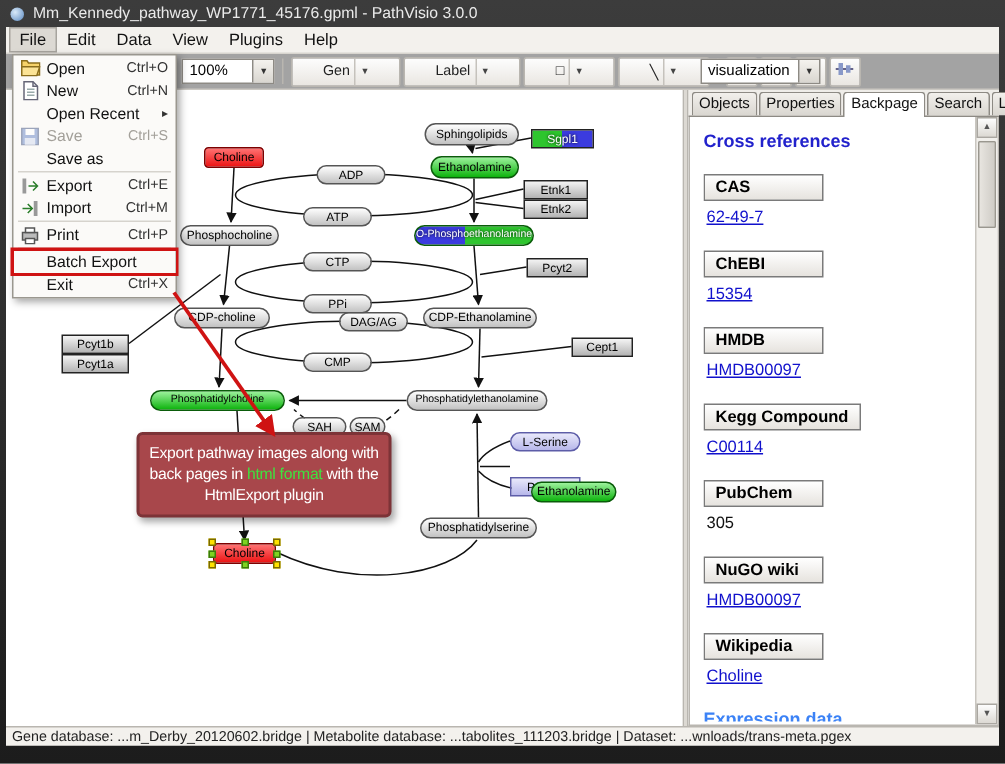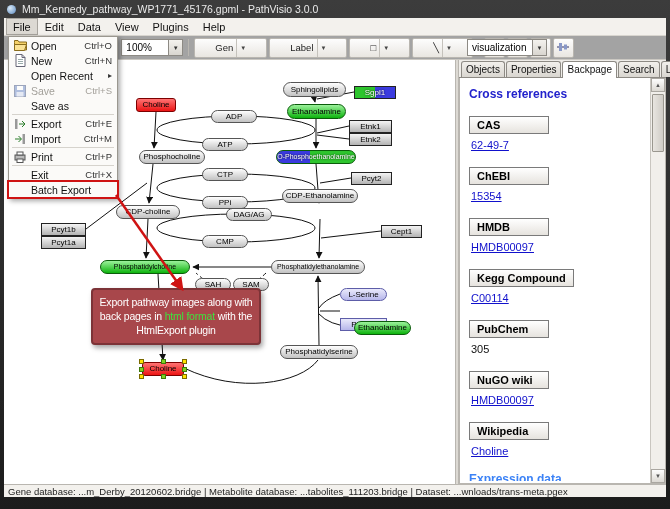--- a/index.html
+++ b/index.html
@@ -222,36 +222,36 @@
             </g>
           </svg>
         <div class="node n-met" style="left: 275px; top: 20px; width: 63px; height: 15px; line-height: 13px; font-size: 8px;">Sphingolipids</div>
             <div class="node n-split-gb" style="left: 346px; top: 24px; width: 42px; height: 13px; line-height: 11px; font-size: 8px;">Sgpl1</div>
             <div class="node n-red" style="left: 128px; top: 36px; width: 40px; height: 14px; line-height: 12px; font-size: 8px;">Choline</div>
             <div class="node n-green" style="left: 279px; top: 42px; width: 59px; height: 15px; line-height: 13px; font-size: 8px;">Ethanolamine</div>
             <div class="node n-met" style="left: 181px; top: 48px; width: 46px; height: 13px; line-height: 11px; font-size: 8px; margin-left: 22px;">ADP</div>
             <div class="node n-gene" style="left: 341px; top: 58px; width: 43px; height: 13px; line-height: 11px; font-size: 8px;">Etnk1</div>
             <div class="node n-gene" style="left: 341px; top: 71px; width: 43px; height: 13px; line-height: 11px; font-size: 8px;">Etnk2</div>
             <div class="node n-met" style="left: 194px; top: 76px; width: 46px; height: 13px; line-height: 11px; font-size: 8px;">ATP</div>
-            <div class="node n-met" style="left: 112px; top: 88px; width: 66px; height: 14px; line-height: 12px; font-size: 8px; margin-left: 19px;">Phosphocholine</div>
+            <div class="node n-met" style="left: 112px; top: 88px; width: 66px; height: 14px; line-height: 12px; font-size: 8px;">Phosphocholine</div>
             <div class="node n-split-bg" style="left: 268px; top: 88px; width: 80px; height: 14px; line-height: 12px; font-size: 7px;">O-Phosphoethanolamine</div>
             <div class="node n-met" style="left: 194px; top: 106px; width: 46px; height: 13px; line-height: 11px; font-size: 8px;">CTP</div>
             <div class="node n-gene" style="left: 343px; top: 110px; width: 41px; height: 13px; line-height: 11px; font-size: 8px;">Pcyt2</div>
             <div class="node n-met" style="left: 194px; top: 134px; width: 46px; height: 13px; line-height: 11px; font-size: 8px;">PPi</div>
             <div class="node n-met" style="left: 108px; top: 143px; width: 64px; height: 14px; line-height: 12px; font-size: 8px;">CDP-choline</div>
             <div class="node n-met" style="left: 218px; top: 146px; width: 46px; height: 13px; line-height: 11px; font-size: 8px;">DAG/AG</div>
-            <div class="node n-met" style="left: 274px; top: 127px; width: 76px; height: 14px; line-height: 12px; font-size: 8px;">CDP-Ethanolamine</div>
+            <div class="node n-met" style="left: 274px; top: 143px; width: 76px; height: 14px; line-height: 12px; font-size: 8px;">CDP-Ethanolamine</div>
             <div class="node n-gene" style="left: 33px; top: 161px; width: 45px; height: 13px; line-height: 11px; font-size: 8px;">Pcyt1b</div>
             <div class="node n-gene" style="left: 33px; top: 174px; width: 45px; height: 13px; line-height: 11px; font-size: 8px;">Pcyt1a</div>
             <div class="node n-met" style="left: 194px; top: 173px; width: 46px; height: 13px; line-height: 11px; font-size: 8px;">CMP</div>
             <div class="node n-gene" style="left: 373px; top: 163px; width: 41px; height: 13px; line-height: 11px; font-size: 8px;">Cept1</div>
             <div class="node n-green" style="left: 92px; top: 198px; width: 90px; height: 14px; line-height: 12px; font-size: 7px;">Phosphatidylcholine</div>
             <div class="node n-met" style="left: 263px; top: 198px; width: 94px; height: 14px; line-height: 12px; font-size: 7px;">Phosphatidylethanolamine</div>
             <div class="node n-met" style="left: 187px; top: 216px; width: 36px; height: 13px; line-height: 11px; font-size: 8px;">SAH</div>
-            <div class="node n-met" style="left: 225px; top: 216px; width: 36px; height: 13px; line-height: 11px; font-size: 8px;">SAM</div>
+            <div class="node n-met" style="left: 225px; top: 216px; width: 24px; height: 13px; line-height: 11px; font-size: 8px;">SAM</div>
             <div class="node n-lav" style="left: 332px; top: 226px; width: 47px; height: 13px; line-height: 11px; font-size: 8px;">L-Serine</div>
             <div class="node n-gene-lav" style="left: 332px; top: 256px; width: 47px; height: 13px; line-height: 11px; font-size: 8px;">Ptdss2</div>
             <div class="node n-green" style="left: 346px; top: 259px; width: 57px; height: 14px; line-height: 12px; font-size: 8px;">Ethanolamine</div>
             <div class="node n-met" style="left: 272px; top: 283px; width: 78px; height: 14px; line-height: 12px; font-size: 8px;">Phosphatidylserine</div>
             <div class="node n-red" style="left: 134px; top: 300px; width: 42px; height: 14px; line-height: 12px; font-size: 8px;">Choline</div>
             <div class="handle" style="left: 131px; top: 297px;"></div>
             <div class="handle" style="left: 174px; top: 297px;"></div>
             <div class="handle" style="left: 131px; top: 312px;"></div>
             <div class="handle" style="left: 174px; top: 312px;"></div>
             <div class="handle mid" style="left: 152.5px; top: 297px;"></div>
@@ -373,28 +373,28 @@
           <svg width="12" height="12" viewBox="0 0 12 12">
             <rect x="1" y="4" width="10" height="5" fill="#bbb" stroke="#555"></rect>
             <rect x="3" y="1" width="6" height="3" fill="#fff" stroke="#555"></rect>
             <rect x="3" y="8" width="6" height="3.5" fill="#fff" stroke="#555"></rect>
           </svg>
         </span>
         <span class="lbl">Print</span>
         <span class="sc">Ctrl+P</span>
       </div>
       <div class="fsep"></div>
+      <div class="fitem hl">
+        <span class="ico"></span>
+        <span class="lbl">Batch Export</span>
+      </div>
       <div class="fitem">
         <span class="ico"></span>
         <span class="lbl">Exit</span>
         <span class="sc">Ctrl+X</span>
-      </div>
-      <div class="fitem hl">
-        <span class="ico"></span>
-        <span class="lbl">Batch Export</span>
       </div>
     </div>
 
   <svg class="anno" width="670" height="509">
     <defs>
       <marker id="ra" viewBox="0 0 10 10" refX="8" refY="5" markerWidth="5.5" markerHeight="5.5" orient="auto">
         <path d="M0,0 L10,5 L0,10 z" fill="#cf1313"></path>
       </marker>
     </defs>
     <path d="M116,195 L182,289" stroke="#cf1313" stroke-width="2.5" fill="none" marker-end="url(#ra)"></path>

